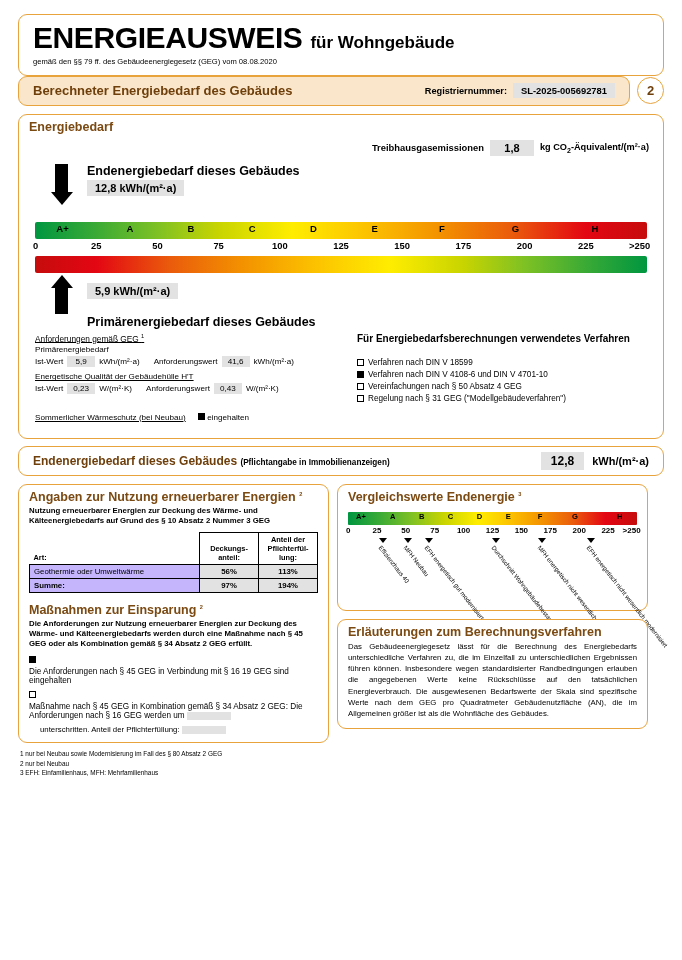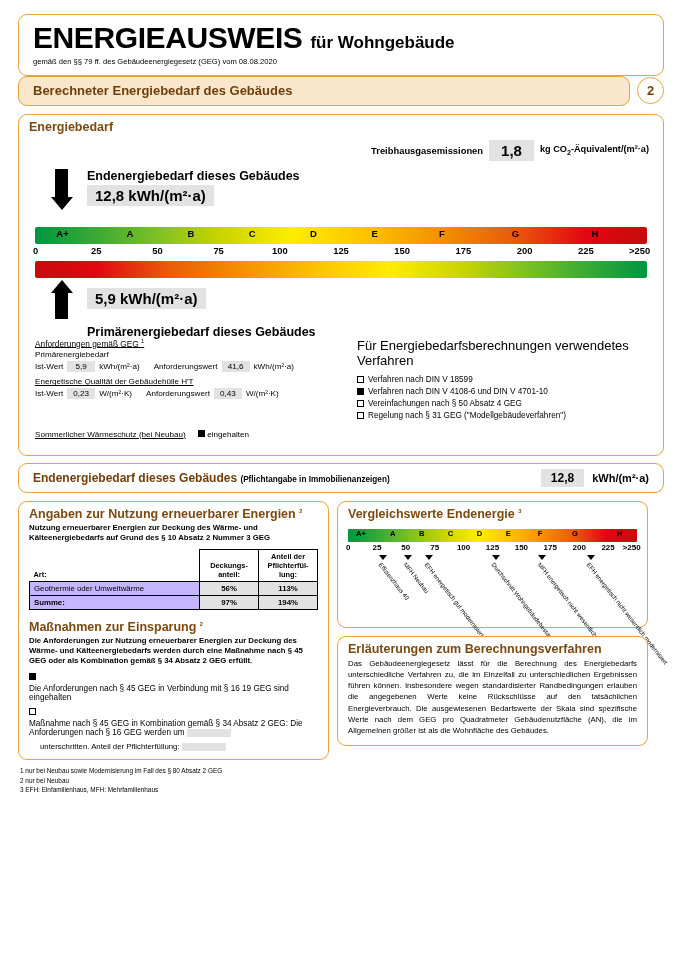--- a/index.html
+++ b/index.html
@@ -59,29 +59,29 @@
   }
 
   
   .energiebedarf { padding-bottom: 8px; margin-bottom: 7px; }
 
   .thg-row {
     display:flex; align-items:center; justify-content:flex-end; gap:6px;
     font-size:9.3px; padding: 4px 14px 8px 0;
   }
   .thg-row .lbl { font-weight:bold; font-size:9.4px; }
-  .val-box { background:#e2e2e2; padding:2px 12px; font-weight:bold; font-size:15px; min-width:44px; text-align:center;}
+  .val-box { background:#e2e2e2; padding:2px 12px; font-weight:bold; font-size:11px; min-width:44px; text-align:center;}
   .unit { font-size:9.2px; font-weight:bold;}
   .unit sub { font-size:7px; }
 
   
   .scale-area { padding: 0 16px 0 16px; position:relative; }
   .end-label { font-size:12.5px; font-weight:bold; margin-left:52px; }
   .end-value {
-    display:inline-block; background:#e2e2e2; font-weight:bold; font-size:15px;
+    display:inline-block; background:#e2e2e2; font-weight:bold; font-size:11px;
     padding:2px 8px; margin-left:52px; margin-top:2px;
   }
   .bar {
     height: 17px; margin-top:6px; position:relative;
     background: linear-gradient(to right,
       #009640 0%, #3aaa35 10%, #7ec124 20%, #c8d400 30%, #ffed00 42%,
       #fcc300 54%, #f39200 66%, #ea5b0c 78%, #e30613 90%, #c60c0c 100%);
     border-radius: 2px;
   }
   .bar.flip {
@@ -186,20 +186,24 @@
     <h1>
       <span>ENERGIEAUSWEIS</span>
       <span class="sub">für Wohngebäude</span>
     </h1>
     <div class="legal">gemäß den §§ 79 ff. des Gebäudeenergiegesetz (GEG) vom 08.08.2020</div>
   </div>
 
   <div class="regbar-wrap">
     <div class="regbar">
       <div class="left">Berechneter Energiebedarf des Gebäudes</div>
+      <div class="right">
+        <span>Registriernummer:</span>
+        <span class="regno">SL-2025-005692781</span>
+      </div>
     </div>
     <div class="pagecircle">2</div>
   </div>
 
   <div class="panel energiebedarf">
     <div class="panel-title">Energiebedarf</div>
 
     <div class="thg-row">
       <span class="lbl">Treibhausgasemissionen</span>
       <span class="val-box">1,8</span>
@@ -275,21 +279,21 @@
         <div class="row">
           <span>Ist-Wert</span>
           <span class="gbox">0,23</span>
           <span>W/(m²·K)</span>
           <span style="margin-left:10px;">Anforderungswert</span>
           <span class="gbox">0,43</span>
           <span>W/(m²·K)</span>
         </div>
       </div>
       <div class="req-col right">
-        <div style="font-size:13px; font-weight:normal; margin-bottom:7px;">Für Energiebedarfsberechnungen verwendetes Verfahren</div>
+        <div style="font-size:10px; font-weight:bold; margin-bottom:14px;">Für Energiebedarfsberechnungen verwendetes Verfahren</div>
         <div class="chk">
             <span class="box-empty"></span>
             <span>Verfahren nach DIN V 18599</span>
           </div>
         <div class="chk">
             <span class="box-filled"></span>
             <span>Verfahren nach DIN V 4108-6 und DIN V 4701-10</span>
           </div>
         <div class="chk">
             <span class="box-empty"></span>

